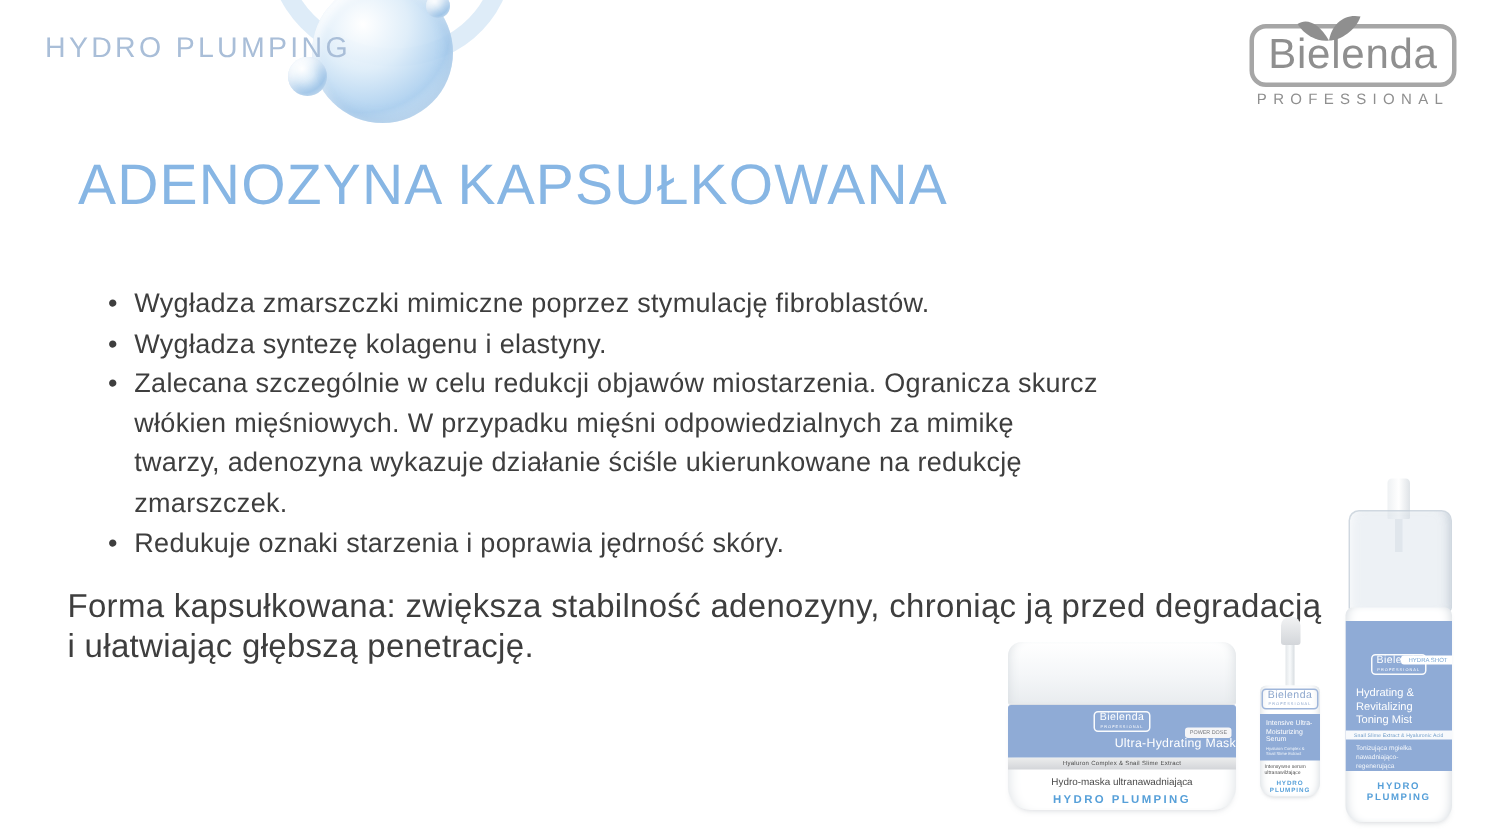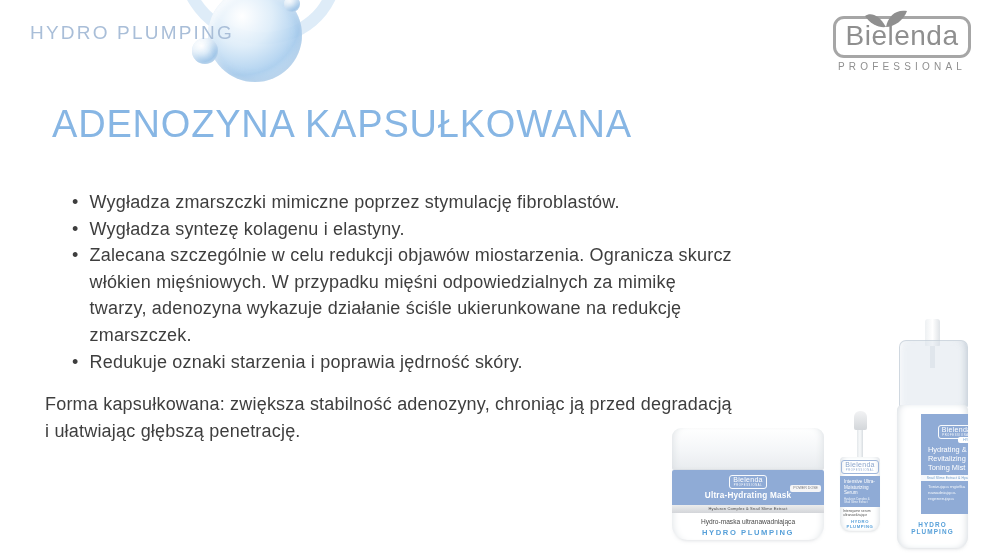--- a/index.html
+++ b/index.html
@@ -41,21 +41,21 @@
   .title {
     position:absolute; left:52px; top:103px; margin:0;
     font-size:38px; font-weight:500; letter-spacing:.8px; color:#87b6e4;
   }
   .bullets { position:absolute; left:72px; top:189px; margin:0; padding:0; list-style:none; width:820px; }
   .bullets li { display:flex; gap:11px; font-size:18px; line-height:26.6px; color:#3e3e3e; letter-spacing:.2px; }
   .bullets li::before { content:"•"; color:#3e3e3e; }
   .bullets li span, .closing { white-space:pre-line; }
   .closing {
     position:absolute; left:45px; top:391px; margin:0; width:840px;
-    font-size:18px; line-height:26.6px; color:#3e3e3e; letter-spacing:.2px;
+    font-size:22px; line-height:26.6px; color:#3e3e3e; letter-spacing:.2px;
   }
 
   
   .mini-logo {
     display:inline-block; border:1px solid rgba(255,255,255,.95); border-radius:3px;
     padding:0 3px 1px; color:#fff; text-align:center;
   }
   .mini-logo .b  { font-size:7px; line-height:8px; letter-spacing:.3px; display:block; }
   .mini-logo .s  { font-size:2.6px; line-height:3px; letter-spacing:.7px; display:block; }
 
@@ -64,21 +64,21 @@
   .jar-lid {
     height:41px; border-radius:9px 9px 2px 2px; border-bottom:1px solid #dce0e5;
     background:linear-gradient(180deg,#ffffff,#f4f6f8 55%,#e9ecef);
     box-shadow:inset 6px 0 8px -6px #d5dade, inset -6px 0 8px -6px #d5dade;
   }
   .jar-body {
     position:relative; height:70px; border-radius:2px 2px 15px 15px; overflow:hidden; background:#fff;
     box-shadow:inset 7px 0 9px -7px #d9dee2, inset -7px 0 9px -7px #d9dee2, 0 3px 4px -3px rgba(120,130,140,.35);
   }
   .jar-band { position:relative; height:33px; background:#8fabd6; text-align:center; padding-top:2px; }
-  .jar-name { font-size:8.2px; font-weight:700; color:#fff; margin-top:1px; letter-spacing:.2px; }
+  .jar-name { font-size:8.2px; font-weight:400; color:#fff; margin-top:1px; letter-spacing:.2px;text-align:right; }
   .jar-badge {
     position:absolute; right:3px; top:15px; background:#f5f5f7; color:#77797e;
     font-size:3.6px; line-height:5px; padding:1px 3px; border-radius:2px;
   }
   .jar-strip {
     height:8px; background:linear-gradient(180deg,#eceded,#d3d5d9);
     font-size:4px; line-height:8px; color:#4a4a4a; text-align:center; letter-spacing:.2px;
   }
   .jar-desc { font-size:6.6px; color:#4a4a4a; text-align:center; margin-top:5px; }
   .jar-line { font-size:7.6px; font-weight:600; color:#57a0d9; text-align:center; letter-spacing:1.6px; margin-top:3px; }
@@ -112,21 +112,21 @@
   .spray-cap {
     position:absolute; left:2px; top:21px; width:67px; height:66px; border-radius:7px 7px 3px 3px;
     background:rgba(214,223,232,.45); border:1px solid rgba(185,196,207,.55);
     box-shadow:inset 4px 0 7px -4px rgba(255,255,255,.9), inset -6px 0 8px -6px rgba(150,165,180,.6);
   }
   .spray-body {
     position:absolute; left:0; top:86px; width:71px; height:143px; background:#fff;
     border-radius:5px 5px 11px 11px; overflow:hidden;
     box-shadow:inset 5px 0 8px -5px #ccd3d9, inset -5px 0 8px -5px #ccd3d9, 0 3px 4px -3px rgba(120,130,140,.4);
   }
-  .spray-label { position:absolute; left:0; top:9px; width:100%; height:100px; background:#8fabd6; text-align:center; padding-top:8px; box-sizing:border-box;margin-left:24px; }
+  .spray-label { position:absolute; left:0; top:9px; width:100%; height:100px; background:#8fabd6; text-align:center; padding-top:20px; box-sizing:border-box; }
   .spray-badge {
     position:absolute; right:0; top:23px; background:#fff; color:#7aa7d4;
     font-size:4px; line-height:6px; padding:0 3px 0 5px; border-radius:2px 0 0 2px;
   }
   .spray-name { font-size:7.4px; line-height:8.8px; color:#fff; font-weight:500; text-align:left; padding:6px 0 0 7px; width:46px; }
   .spray-strip { margin-top:3px; background:rgba(255,255,255,.93); color:#6f9cc9; font-size:3.4px; line-height:6px; letter-spacing:.1px; }
   .spray-desc { font-size:4.4px; line-height:5.8px; color:#f2f6fb; text-align:left; padding:3px 0 0 7px; width:52px; }
   .spray-line { position:absolute; left:0; bottom:13px; width:100%; text-align:center; font-size:6.4px; font-weight:600; letter-spacing:1.1px; color:#57a0d9; }
 </style>
 </head>

